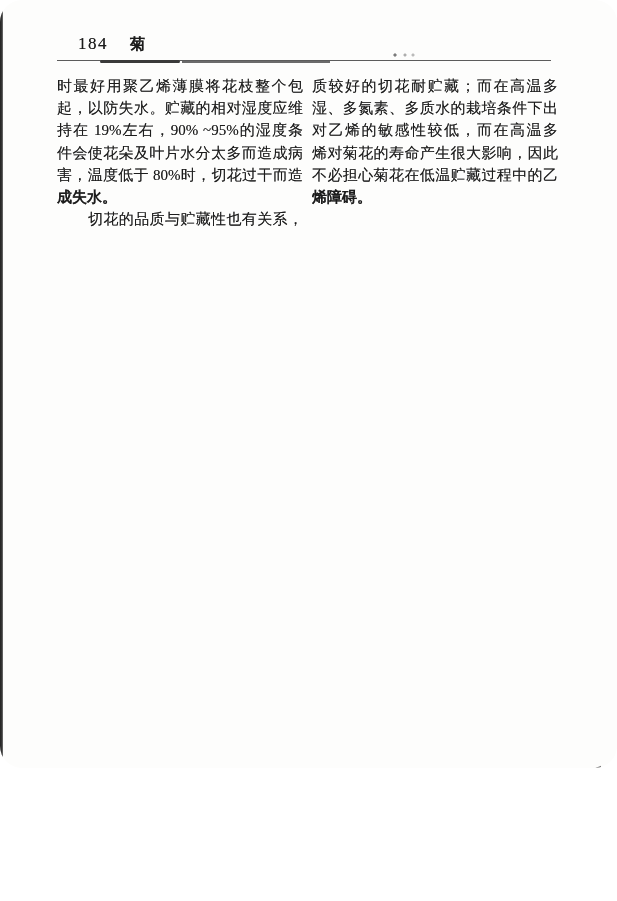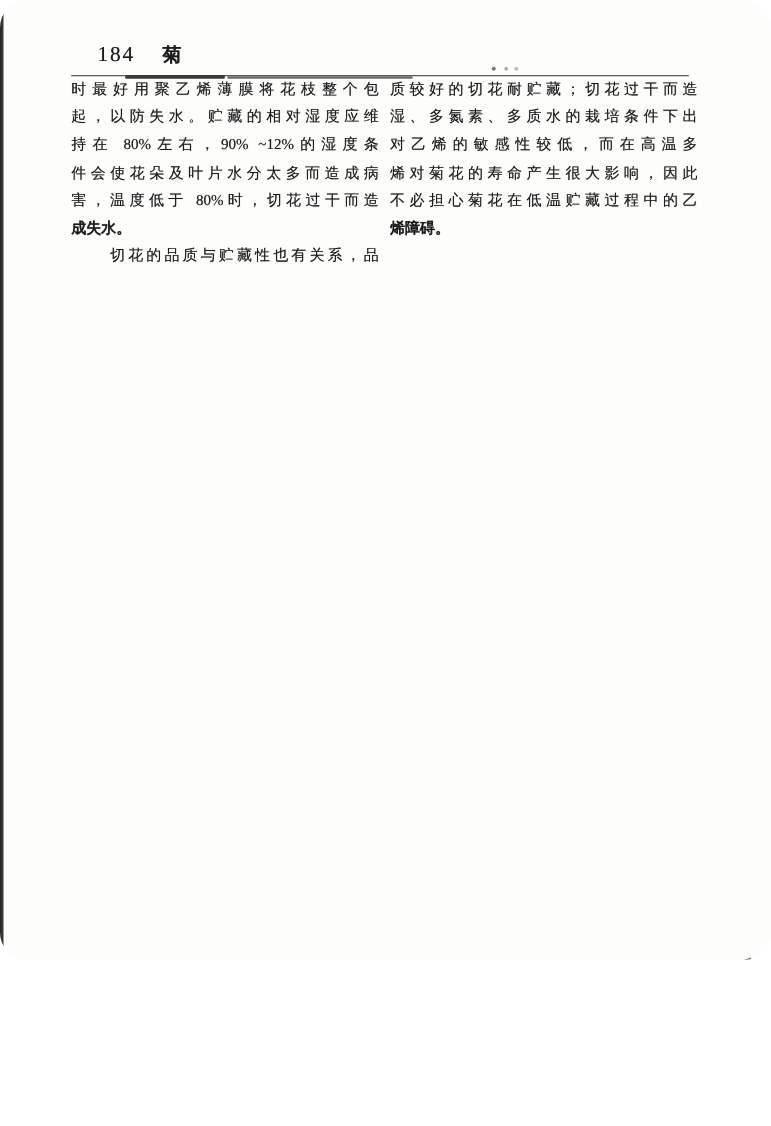--- a/index.html
+++ b/index.html
@@ -51,22 +51,22 @@
   .speck-dots {
     position: absolute; left: 391px; top: 53px;
     width: 26px; height: 4px;
     background:
       radial-gradient(circle at 4px 2px, rgba(90,90,90,.8) 0 1.2px, transparent 2px),
       radial-gradient(circle at 14px 2px, rgba(120,120,120,.6) 0 1px, transparent 2px),
       radial-gradient(circle at 22px 2px, rgba(120,120,120,.5) 0 1px, transparent 2px);
   }
   
   .col {
-    position: absolute; top: 60px; width: 246px;
-    font-size: 12px; line-height: 22.2px;
+    position: absolute; top: 75px; width: 246px;
+    font-size: 15px; line-height: 22.2px;
     color: #1c1c1c;
     text-shadow: 0 0 0.6px rgba(25,25,25,.55);
   }
   .col-left  { left: 57px; }
   .col-right { left: 312px; }
   .line {
     text-align: justify;
     text-align-last: justify;
     text-justify: inter-character;
     height: 22.2px; overflow: hidden;
@@ -115,29 +115,29 @@
   </div>
 
   <div class="rule"></div>
   <div class="rule-smudge-1"></div>
   <div class="rule-smudge-2"></div>
   <div class="speck-dots"></div>
 
   <div class="col col-left">
     <div class="line">时最好用聚乙烯薄膜将花枝整个包</div>
     <div class="line">起，以防失水。贮藏的相对湿度应维</div>
-    <div class="line">持在 80%左右，90% ~12%的湿度条</div>
+    <div class="line">持在 19%左右，90% ~95%的湿度条</div>
     <div class="line">件会使花朵及叶片水分太多而造成病</div>
     <div class="line">害，温度低于 80%时，切花过干而造</div>
     <div class="line para-end">成失水。</div>
     <div class="line para-indent">切花的品质与贮藏性也有关系，品</div>
   </div>
 
   <div class="col col-right">
-    <div class="line">质较好的切花耐贮藏；切花过干而造</div>
+    <div class="line">质较好的切花耐贮藏；而在高温多</div>
     <div class="line">湿、多氮素、多质水的栽培条件下出</div>
     <div class="line">对乙烯的敏感性较低，而在高温多</div>
     <div class="line">烯对菊花的寿命产生很大影响，因此</div>
     <div class="line">不必担心菊花在低温贮藏过程中的乙</div>
     <div class="line para-end">烯障碍。</div>
   </div>
 
   <div class="watermark">MSHUA</div>
 
   <div class="smudge-bottom-left"></div>

